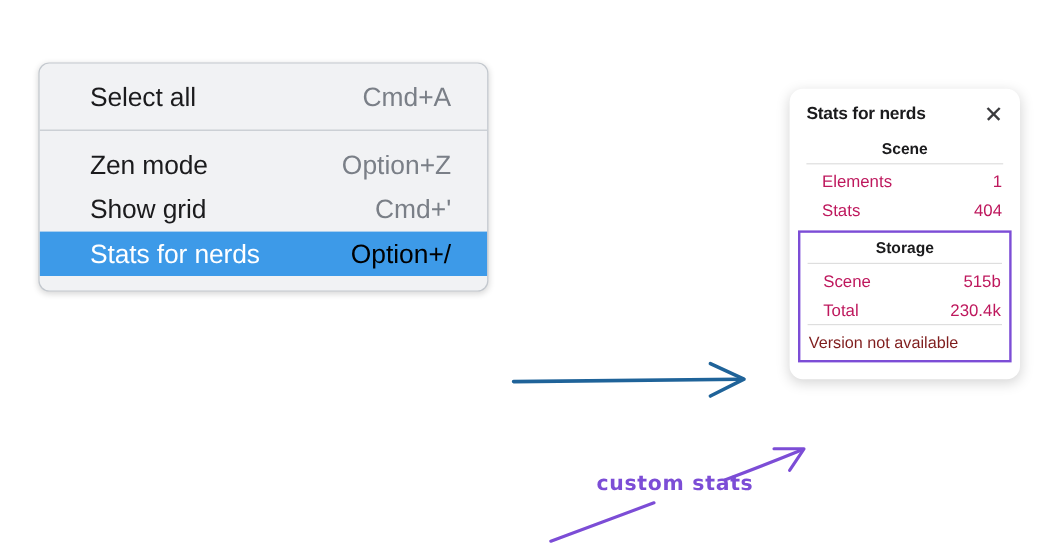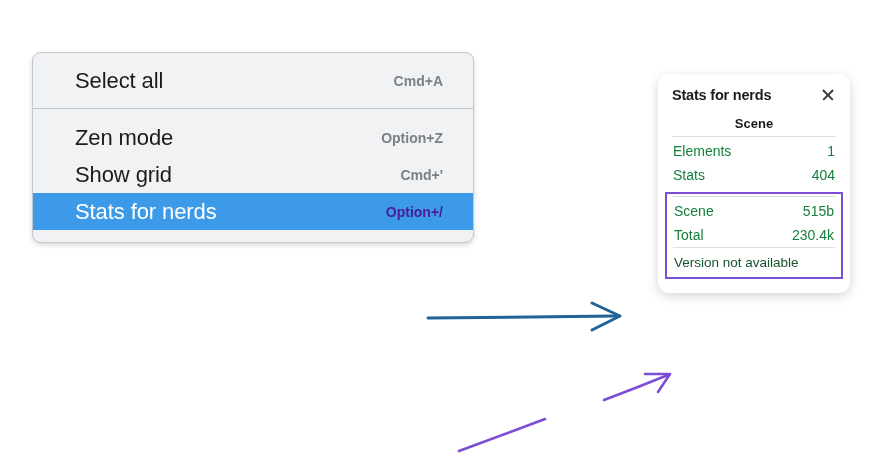--- a/index.html
+++ b/index.html
@@ -17,21 +17,21 @@
     width: 873px;
     height: 461px;
     background: #ffffff;
   }
 
   
   .context-menu {
     position: absolute;
     left: 32px;
     top: 52px;
-    width: 442px;
+    width: 375px;
     background: #f1f2f4;
     border: 1px solid #c3c8ce;
     border-radius: 9px;
     box-shadow: 0 2px 5px rgba(0,0,0,0.16);
     padding: 0;
     overflow: hidden;
   }
 
   .menu-group { padding: 6px 0; }
   .menu-group.first { padding: 9px 0 9px 0; }
@@ -57,28 +57,27 @@
   }
 
   .menu-label {
     font-size: 22px;
     color: #1b1b1d;
     letter-spacing: -0.1px;
     white-space: nowrap;
   }
 
   .menu-shortcut {
-    font-size: 14px;
+    font-size: 22px;
     color: #7a7f87;
     white-space: nowrap;
-    font-weight: bold;
   }
 
   .menu-item.selected .menu-label { color: #ffffff; }
-  .menu-item.selected .menu-shortcut { color: #4c1d95; }
+  .menu-item.selected .menu-shortcut { color: #000000; }
 
   
   .stats-panel {
     position: absolute;
     left: 658px;
     top: 74px;
     width: 192px;
     background: #ffffff;
     border-radius: 11px;
     box-shadow: 0 3px 11px rgba(0,0,0,0.17);
@@ -130,31 +129,32 @@
     height: 1px;
     background: #dedede;
     margin-bottom: 3px;
   }
 
   .stat-row {
     display: flex;
     align-items: baseline;
     justify-content: space-between;
     font-size: 14px;
-    color: #15803d;
+    color: #be185d;
     padding: 3px 1px;
     line-height: 1.25;
+    margin-left: 12px;
   }
 
   .stat-key { white-space: nowrap; }
   .stat-val { white-space: nowrap; }
 
   .stat-note {
     font-size: 13.5px;
-    color: #14532d;
+    color: #7f1d1d;
     padding: 4px 1px 2px 1px;
     white-space: nowrap;
   }
 
   
   .highlight-box {
     border: 2.5px solid #7c4dd6;
     margin: 5px -7px 0 -7px;
     padding: 2px 6px 5px 6px;
   }
@@ -230,20 +230,21 @@
       </div>
       <div class="stat-row">
         <span class="stat-key">Stats</span>
         <span class="stat-val">404</span>
       </div>
     </div>
 
     <div class="highlight-box">
 
       <div>
+        <div class="section-head">Storage</div>
         <div class="section-rule"></div>
 
         <div class="stat-row">
           <span class="stat-key">Scene</span>
           <span class="stat-val">515b</span>
         </div>
         <div class="stat-row">
           <span class="stat-key">Total</span>
           <span class="stat-val">230.4k</span>
         </div>
@@ -267,14 +268,15 @@
     <g>
       <path d="M604 400 Q636 388 668 375" stroke="#7c4dd6" stroke-width="2.6" fill="none" stroke-linecap="round"></path>
       <path d="M645 374 L670 374 L658 392" stroke="#7c4dd6" stroke-width="2.6" fill="none" stroke-linecap="round" stroke-linejoin="round"></path>
     </g>
 
     <g>
       <path d="M459 451 L545 419" stroke="#7c4dd6" stroke-width="2.6" fill="none" stroke-linecap="round"></path>
     </g>
   </svg>
 
+  <div class="hand-label">custom stats</div>
 
 </div>
 
 </body></html>

